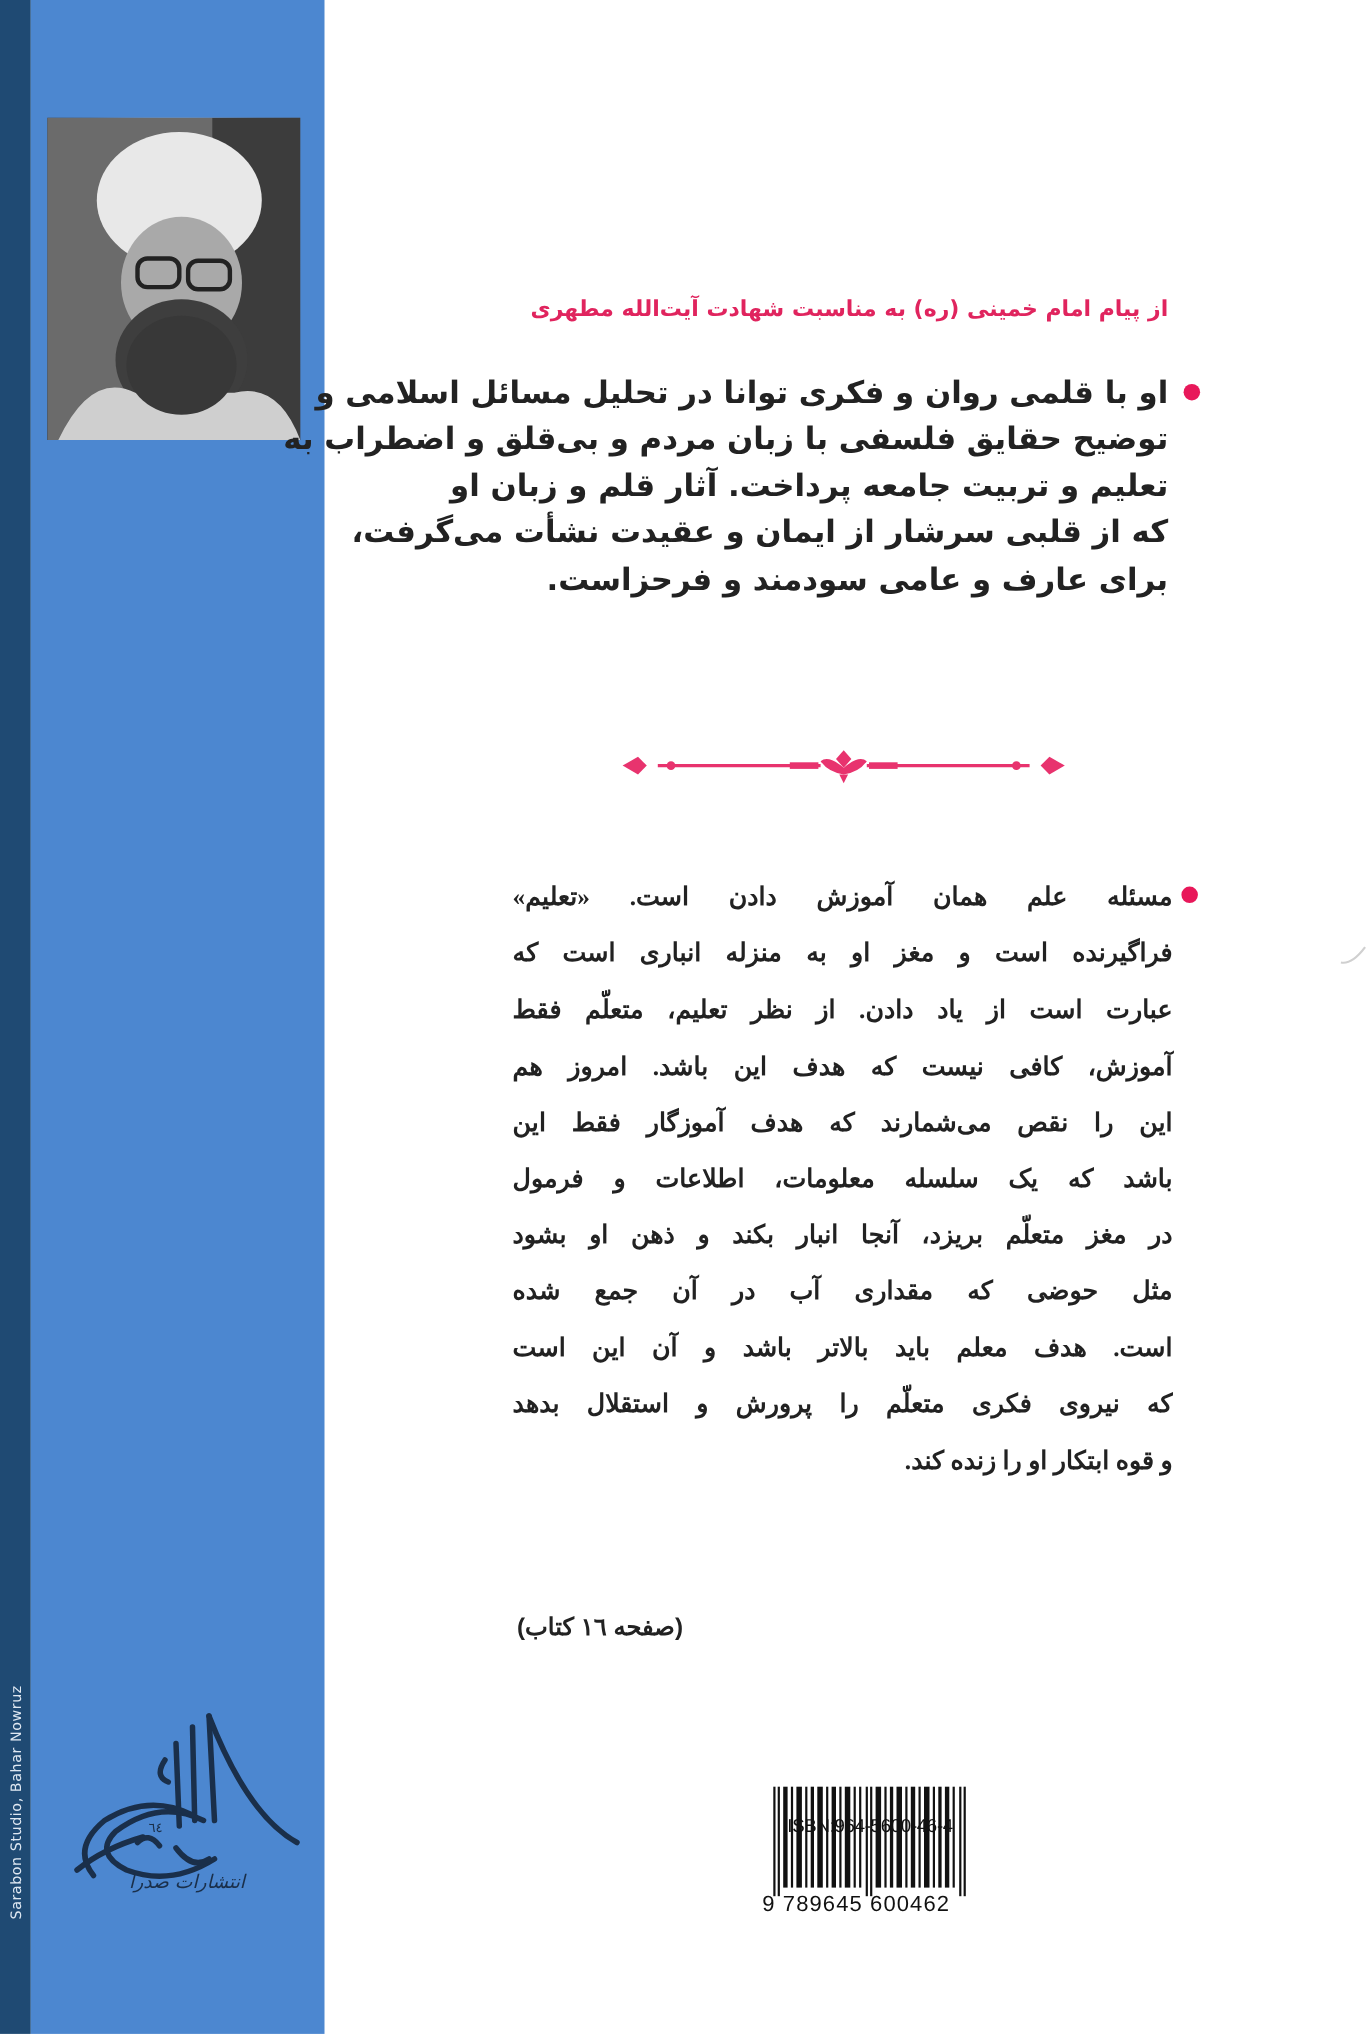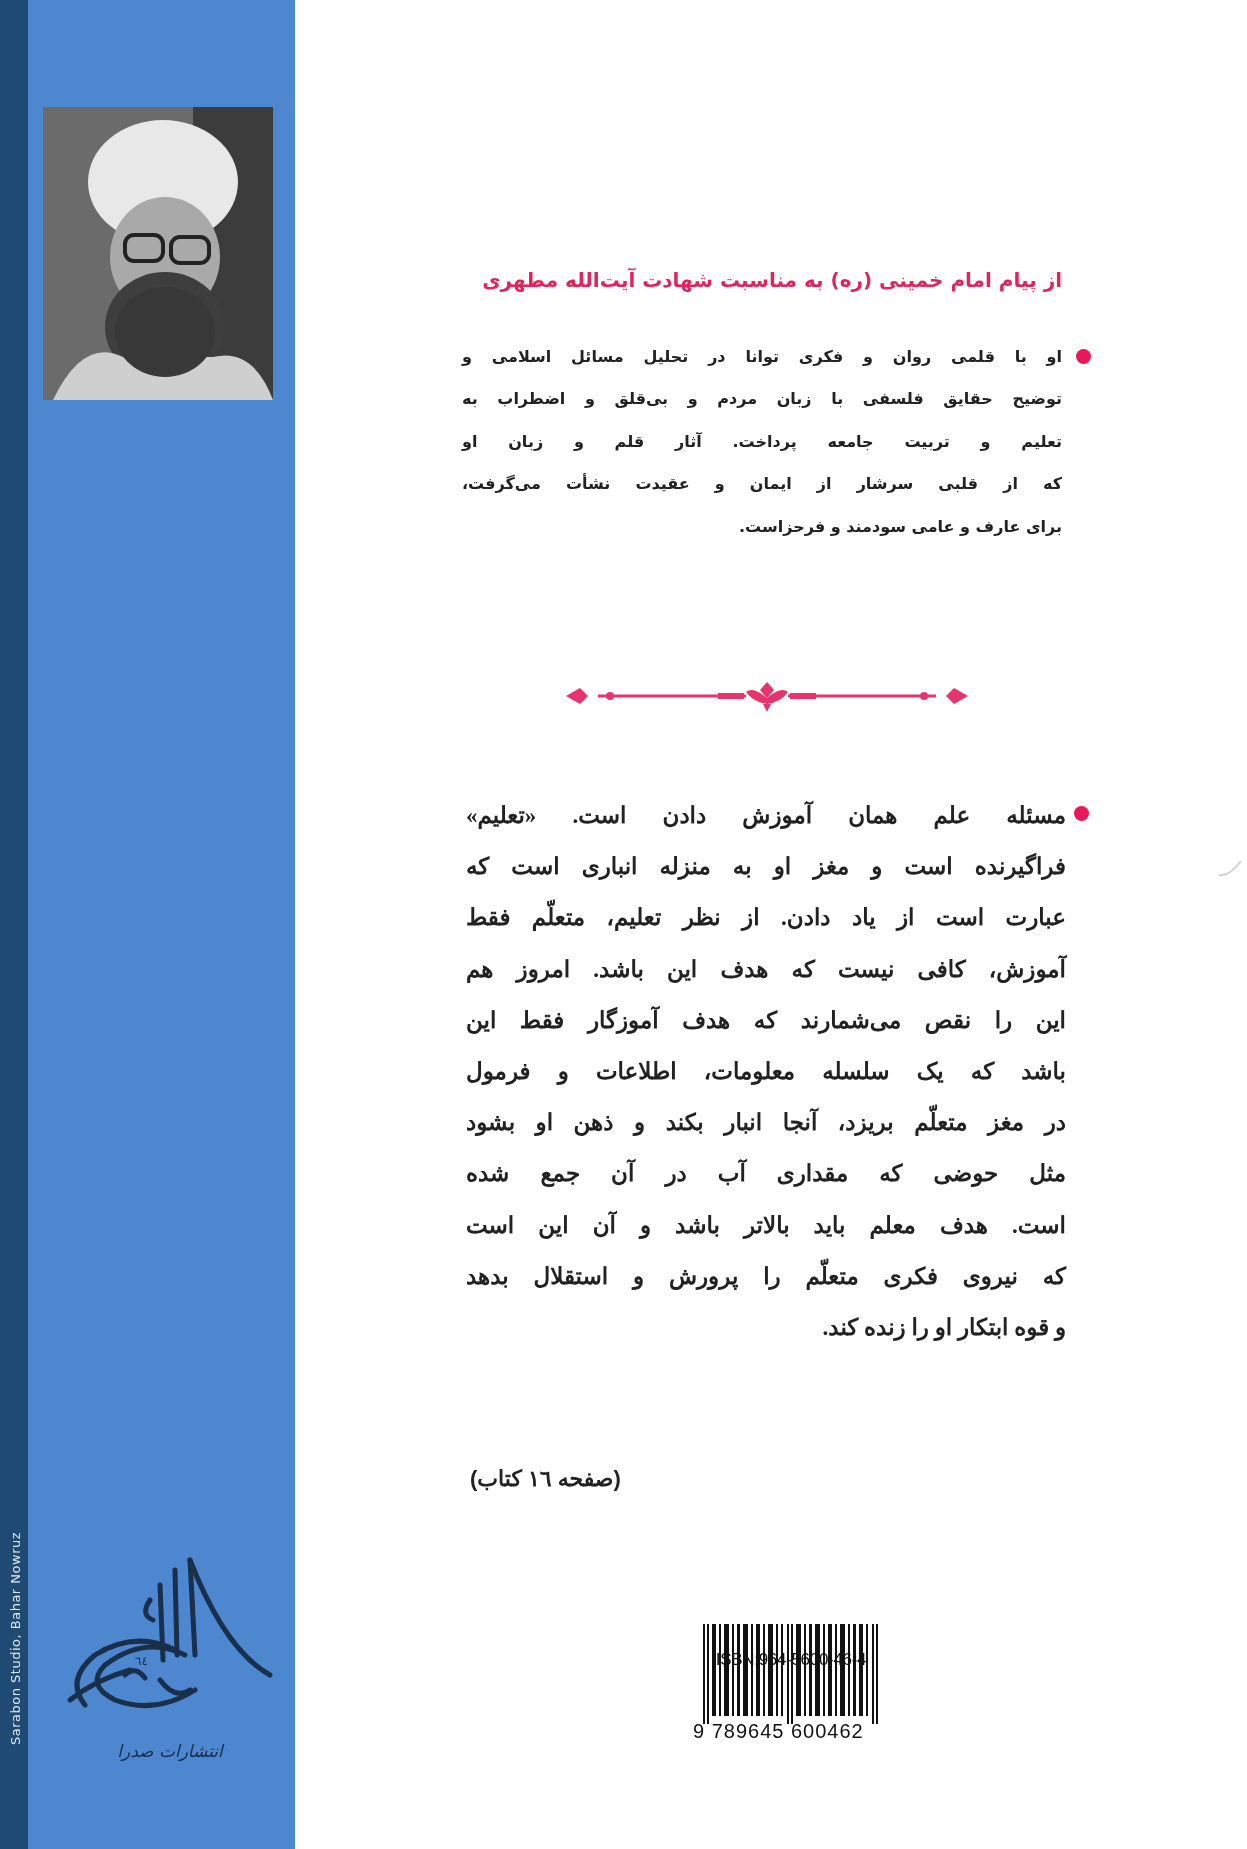--- a/index.html
+++ b/index.html
@@ -55,21 +55,20 @@
     .logo-caption {
       position: absolute;
       left: 100px; top: 1700px;
       width: 140px;
       text-align: center;
       direction: rtl;
       color: #1a2f4a;
       font-family: "DejaVu Serif", serif;
       font-size: 17px;
       font-style: italic;
-      margin-top: 41px;
     }
     .heading {
       position: absolute;
       right: 185px; top: 268px;
       direction: rtl;
       color: #e0245e;
       font-family: "DejaVu Sans", sans-serif;
       font-weight: bold;
       font-size: 20px;
       white-space: nowrap;
@@ -85,21 +84,21 @@
     }
     .para .line {
       display: block;
       white-space: nowrap;
       text-align: justify;
       text-align-last: justify;
     }
     .para .line.last { text-align-last: right; }
     .para1 {
       left: 462px; width: 600px; top: 336px;
-      font-size: 16px; line-height: 42.4px;
+      font-size: 28px; line-height: 42.4px;
     }
     .para2 {
       left: 466px; width: 600px; top: 790px;
       font-size: 23px; line-height: 51.2px; font-family: Liberation Serif, serif;
     }
     .bullet {
       position: absolute;
       width: 15px; height: 15px;
       border-radius: 50%;
       background: #e8185a;

